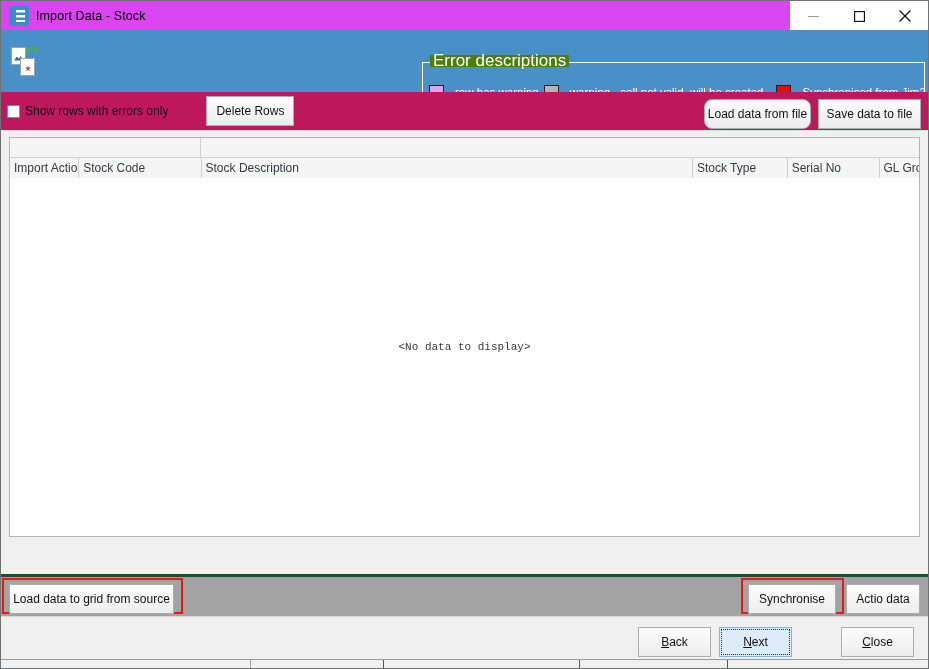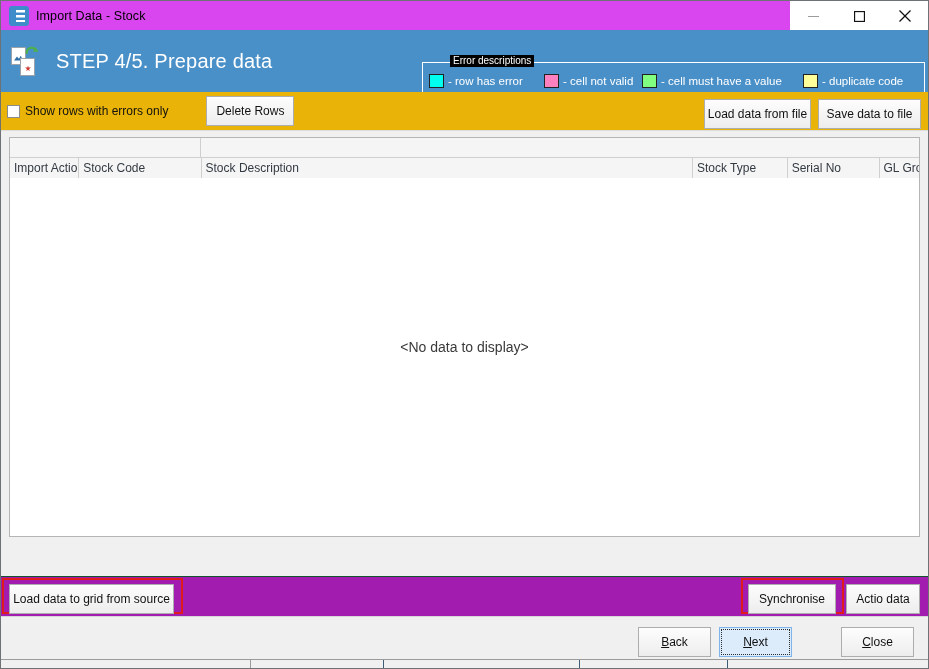--- a/index.html
+++ b/index.html
@@ -134,26 +134,25 @@
   .errgroup {
     position: absolute;
     left: 421px; top: 31px;
     width: 503px; height: 55px;
     border: 1px solid #ffffff;
     box-sizing: border-box;
   }
   .errgroup-legend {
     position: absolute;
     top: -8px; left: 7px;
-    background: #000000;
+    background: #4d7c0f;
     padding: 0 3px;
     color: #ffffff;
-    font-size: 10px;
+    font-size: 17px;
     line-height: 12px;
-    margin-left: 20px;
   }
   .err-rows {
     position: absolute;
     left: 6px; top: 6px;
     right: 3px; bottom: 2px;
     display: flex;
     flex-direction: column;
     justify-content: center;
     gap: 4px;
   }
@@ -169,21 +168,21 @@
     color: #ffffff;
     font-size: 11.5px;
     margin-left: 4px;
     white-space: nowrap;
   }
 
   
   .toolbar {
     flex: 0 0 auto;
     height: 38px;
-    background: #eab308;
+    background: #be185d;
     display: flex;
     align-items: center;
     position: relative;
     border-bottom: 1px solid #dcdcdc;
   }
   .chk-wrap {
     display: flex; align-items: center;
     margin-left: 6px;
   }
   .chkbox {
@@ -211,21 +210,21 @@
   .btn-delete {
     margin-left: 38px;
     width: 88px; height: 24px;
   }
   .right-btns {
     position: absolute;
     right: 7px; top: 7px;
     display: flex;
     gap: 7px;
   }
-  .btn-loadfile { width: 107px; height: 23px; }
+  .btn-loadfile { width: 107px; height: 23px; border-radius: 8px; }
   .btn-savefile { width: 103px; height: 23px; }
 
   
   .gridwrap {
     flex: 1 1 auto;
     position: relative;
     background: #f0f0f0;
     padding: 6px 8px 0 8px;
     box-sizing: border-box;
   }
@@ -265,32 +264,33 @@
   }
   .grid-body {
     position: absolute;
     left: 0; right: 0; top: 40px; bottom: 0;
     background: #ffffff;
     display: flex;
     align-items: center;
     justify-content: center;
   }
   .nodata {
-    font-size: 14px;
+    font-size: 11px;
     color: #3a3a3a;
     margin-top: -20px;
+    font-family: Liberation Mono, monospace;
   }
 
   
   .actionrow {
     flex: 0 0 auto;
     height: 39px;
-    background: #a21caf;
-    position: relative;
-    border-top: 1px solid #14532d;
+    background: #a3a3a3;
+    position: relative;
+    border-top: 3px solid #14532d;
     border-bottom: 1px solid #d6d6d6;
   }
   .hl-red {
     position: absolute;
     border: 2px solid #e01b1b;
     box-sizing: border-box;
     pointer-events: none;
   }
   .hl-load { left: 1px; top: 1px; width: 181px; height: 36px; }
   .btn-loadgrid {
@@ -369,43 +369,24 @@
 
   <div class="header">
     <div class="hdr-icon">
       <div class="doc doc1"></div>
       <div class="doc doc2"></div>
       <svg class="arrow-g" viewBox="0 0 16 16">
         <path d="M3.2 9.4 A5 5 0 0 1 12.2 5.3" fill="none" stroke="#4caf50" stroke-width="2.4"></path>
         <polygon points="12.6,2.2 15.4,7.2 9.6,7.2" fill="#4caf50"></polygon>
       </svg>
     </div>
-    <div class="hdr-title">STEP 4/5. Prepare data</div>
 
     <div class="errgroup">
       <div class="errgroup-legend">Error descriptions</div>
       <div class="err-rows">
-        <div class="err-row">
-          <div class="err-item" style="width:110px">
-            <span class="swatch" style="background:#00ffee"></span>
-            <span class="err-label">- row has error</span>
-          </div>
-          <div class="err-item" style="width:93px;margin-left:5px">
-            <span class="swatch" style="background:#ff80bf"></span>
-            <span class="err-label">- cell not valid</span>
-          </div>
-          <div class="err-item" style="width:148px;margin-left:5px">
-            <span class="swatch" style="background:#80ff80"></span>
-            <span class="err-label">- cell must have a value</span>
-          </div>
-          <div class="err-item" style="margin-left:13px">
-            <span class="swatch" style="background:#ffff99"></span>
-            <span class="err-label">- duplicate code</span>
-          </div>
-        </div>
         <div class="err-row">
           <div class="err-item" style="width:110px">
             <span class="swatch" style="background:#d9a6f2"></span>
             <span class="err-label">- row has warning</span>
           </div>
           <div class="err-item" style="width:246px;margin-left:5px">
             <span class="swatch" style="background:#b5b5b5"></span>
             <span class="err-label">- warning - cell not valid, will be created</span>
           </div>
           <div class="err-item" style="margin-left:13px">

